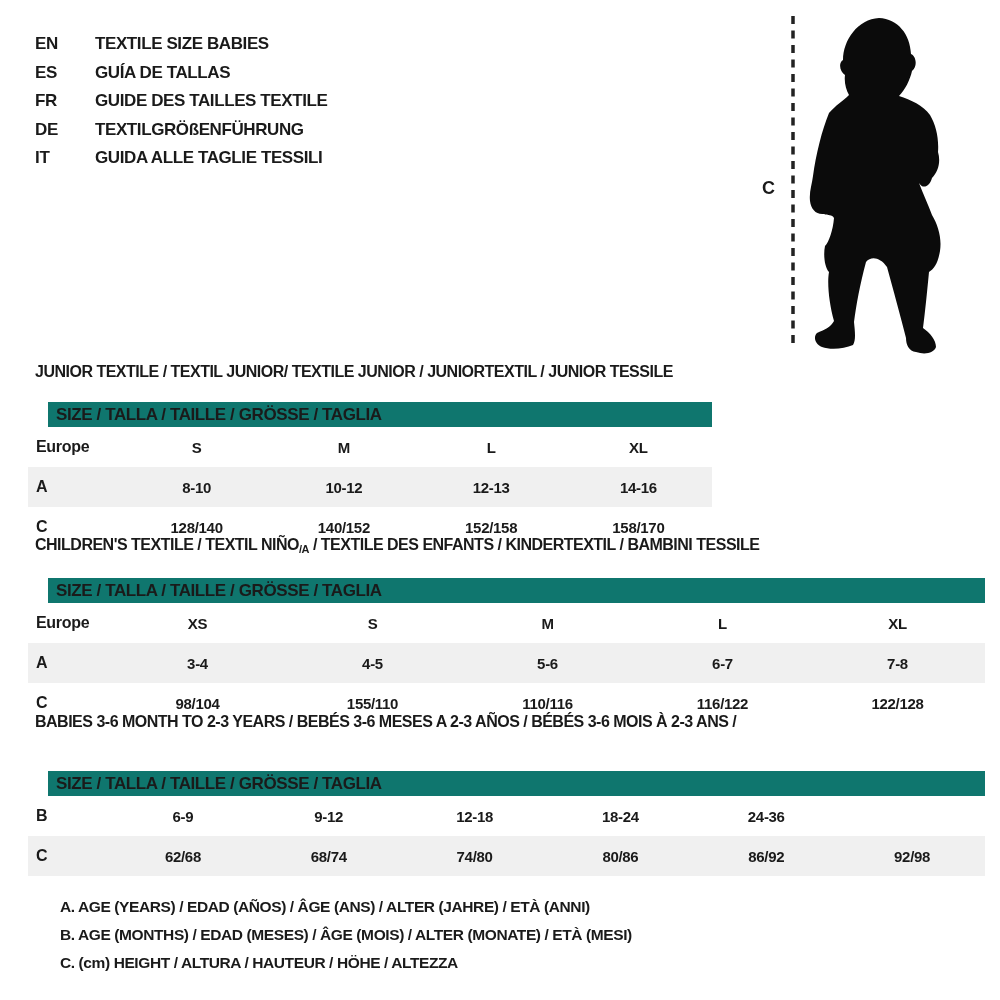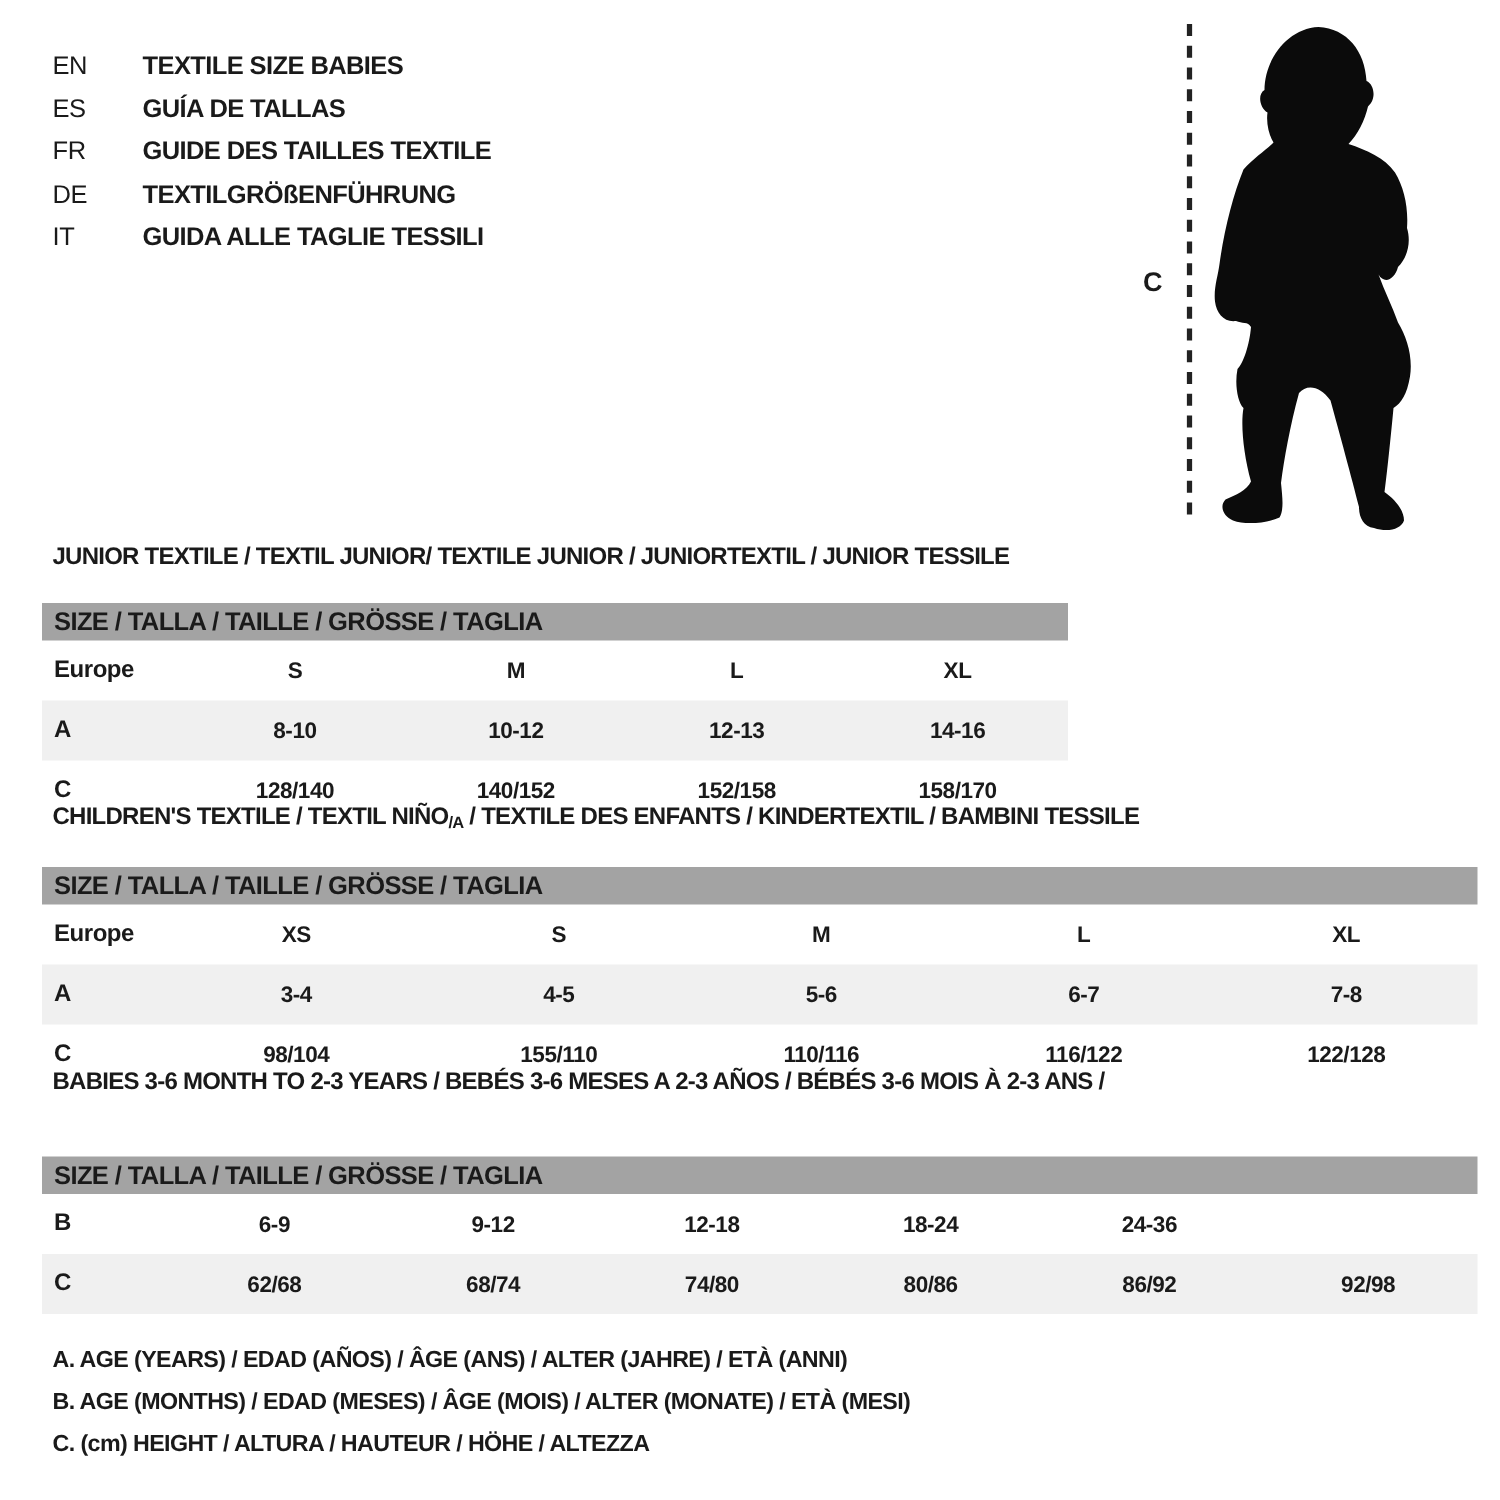--- a/index.html
+++ b/index.html
@@ -5,50 +5,50 @@
   html,body{margin:0;padding:0;}
   body{
     width:1000px;height:1000px;position:relative;background:#ffffff;
     font-family:"Liberation Sans","DejaVu Sans",sans-serif;
     color:#1a1a1a;overflow:hidden;
     -webkit-font-smoothing:antialiased;
   }
   
   .lang-block{position:absolute;top:30px;left:35px;}
   .lang-row{display:flex;height:28.5px;align-items:center;}
-  .lang-code{width:60px;font-size:17px;font-weight:normal;letter-spacing:-0.3px;}
+  .lang-code{width:60px;font-size:17px;font-weight:bold;letter-spacing:-0.3px;}
   .lang-label{font-size:17px;font-weight:bold;letter-spacing:-0.4px;white-space:nowrap;}
   
   .figure-svg{position:absolute;left:780px;top:4px;}
   .figure-c{position:absolute;left:762px;top:178px;font-size:18px;font-weight:bold;}
   
   .tbl-title{position:absolute;left:35px;font-size:16px;font-weight:bold;letter-spacing:-0.5px;white-space:nowrap;}
   .tbl-title .sub{font-size:11px;position:relative;top:3px;}
   .tbl-title.two-line{line-height:29px;}
   
   .size-table{position:absolute;left:28px;}
   .size-table .bar{
-    height:25px;background:#a3a3a3;display:flex;align-items:center;
-    padding-left:8px;font-size:17px;font-weight:bold;letter-spacing:-0.4px;
+    height:25px;background:#0f766e;display:flex;align-items:center;
+    padding-left:8px;font-size:17px;font-weight:bold;letter-spacing:-0.4px;margin-left:20px;
   }
   .size-table .row{display:grid;height:40px;}
   .size-table .row.stripe{background:#f0f0f0;}
   .t1{width:684px;}
   .t2,.t3{width:957px;}
   .t1 .row{grid-template-columns:95px repeat(4,1fr);}
   .t2 .row{grid-template-columns:82px repeat(5,1fr);}
   .t3 .row{grid-template-columns:82px repeat(6,1fr);}
   .cell{
     display:flex;align-items:center;justify-content:center;
     font-size:15px;font-weight:bold;letter-spacing:-0.3px;white-space:nowrap;
   }
   .cell.lbl{justify-content:flex-start;padding-left:8px;font-size:16px;}
   
   .notes{position:absolute;left:35px;top:893px;}
-  .note-line{height:28px;display:flex;align-items:center;font-size:15.5px;font-weight:bold;letter-spacing:-0.4px;white-space:nowrap;}
+  .note-line{height:28px;display:flex;align-items:center;font-size:15.5px;font-weight:bold;letter-spacing:-0.4px;white-space:nowrap;margin-left:25px;}
 </style>
 </head>
 <body>
 
 <div class="lang-block">
   <div class="lang-row">
     <span class="lang-code">EN</span>
     <span class="lang-label">TEXTILE SIZE BABIES</span>
   </div>
   <div class="lang-row">

